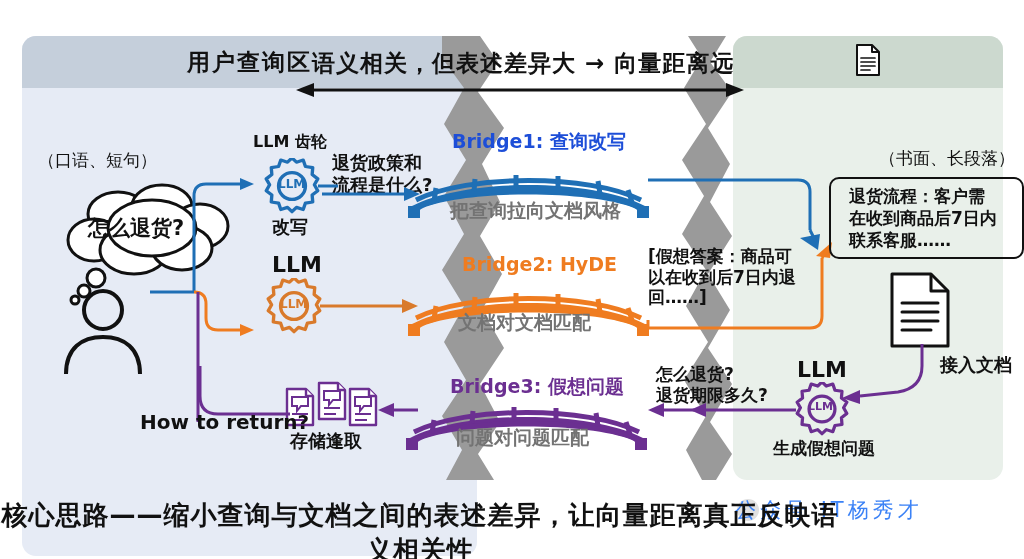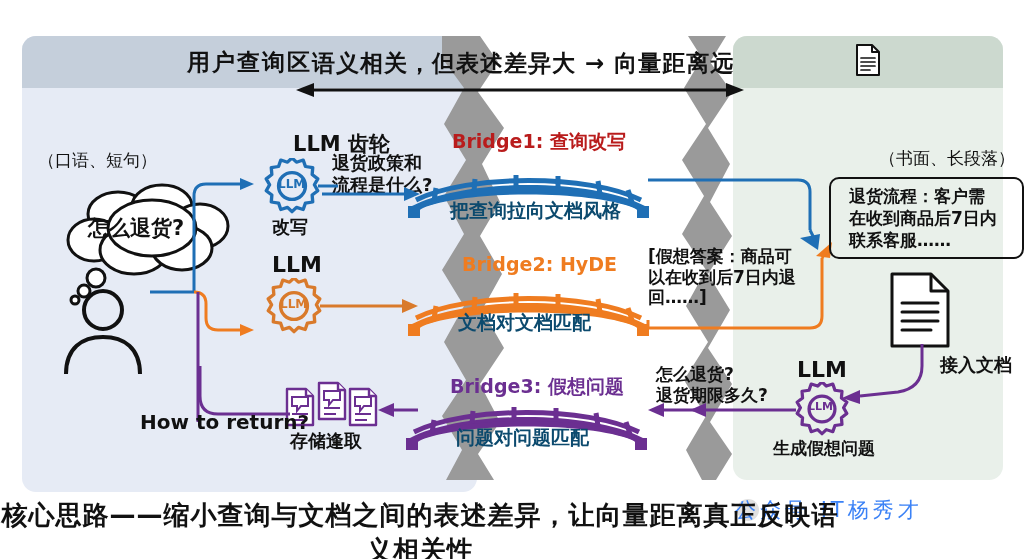--- a/index.html
+++ b/index.html
@@ -8,42 +8,42 @@
     background:#ffffff;
     font-family:"Liberation Sans","DejaVu Sans",sans-serif;
     overflow:hidden;
     position:relative;
   }
   #stage{position:absolute;left:0;top:0;width:1024px;height:559px;}
   .abs{position:absolute;}
 
   
   .panel{position:absolute;border-radius:14px;overflow:hidden;}
-  #left-panel{left:22px;top:36px;width:455px;height:456px;background:#e6ebf5;}
+  #left-panel{left:22px;top:36px;width:455px;height:520px;background:#e6ebf5;}
   #right-panel{left:733px;top:36px;width:270px;height:444px;background:#e9f0ea;}
   .panel-header{height:52px;display:flex;align-items:center;justify-content:center;gap:9px;}
   #left-panel .panel-header{background:#c5cfdb;}
   #right-panel .panel-header{background:#ccd9cf;}
   .panel-title{
     font-size:23px;font-weight:bold;color:#111;letter-spacing:2px;
     font-family:"DejaVu Sans","Liberation Sans",sans-serif;
   }
 
   
   #chasm{position:absolute;left:420px;top:36px;width:340px;height:444px;}
 
   
   .t{position:absolute;color:#111;font-family:"DejaVu Sans","Liberation Sans",sans-serif;
      white-space:pre;line-height:1.22;}
   .bold{font-weight:bold;}
 
   
   .bridge-name{position:absolute;font-size:19px;font-weight:bold;white-space:nowrap;
      font-family:"DejaVu Sans","Liberation Sans",sans-serif;}
-  .bridge-sub{position:absolute;font-size:19px;font-weight:bold;color:#0c4a6e;white-space:nowrap;
+  .bridge-sub{position:absolute;font-size:19px;font-weight:bold;color:#737373;white-space:nowrap;
      font-family:"DejaVu Sans","Liberation Sans",sans-serif;}
 
   
   .roundbox{position:absolute;border:2.5px solid #111;border-radius:10px;background:transparent;
      padding:6px 18px;font-size:17px;font-weight:bold;color:#111;line-height:1.30;white-space:pre;
      font-family:"DejaVu Sans","Liberation Sans",sans-serif;}
 
   
   #caption{position:absolute;left:0;top:498px;width:840px;text-align:center;
     font-size:26px;font-weight:bold;color:#111;letter-spacing:1px;
@@ -135,21 +135,21 @@
 
     <path d="M44 120 L44 24 Q44 12 56 12 L92 12" fill="none" stroke="#1f6fb5" stroke-width="3"></path>
     <polygon points="104,12 90,6 90,18" fill="#1f6fb5"></polygon>
 
     <path d="M44 120 Q56 120 56 132 L56 146 Q56 158 68 158 L92 158" fill="none" stroke="#ef7c20" stroke-width="3"></path>
     <polygon points="104,158 90,152 90,164" fill="#ef7c20"></polygon>
 
     <path d="M48 120 L48 250" fill="none" stroke="#6b2f91" stroke-width="3"></path>
   </svg>
 
-  <div class="t bold" style="left:253px;top:132px;font-size:21px;margin-left:40px;">LLM 齿轮</div>
+  <div class="t bold" style="left:253px;top:132px;font-size:16px;">LLM 齿轮</div>
   <svg class="abs" style="left:264px;top:158px;" width="56" height="56" viewBox="0 0 100 100">
     <path d="M50 4 L58 12 L70 8 L74 20 L87 22 L86 35 L96 43 L90 54 L96 65
              L86 73 L87 86 L74 88 L70 100 L58 96 L50 104 L42 96 L30 100 L26 88
              L13 86 L14 73 L4 65 L10 54 L4 43 L14 35 L13 22 L26 20 L30 8 L42 12 Z" fill="none" stroke="#1f6fb5" stroke-width="6" stroke-linejoin="round" transform="translate(0,-4) scale(1,0.96)"></path>
     <circle cx="50" cy="50" r="24" fill="none" stroke="#1f6fb5" stroke-width="6"></circle>
   </svg>
   <div class="t" style="left:278px;top:177px;font-size:12px;font-weight:bold;color:#1f6fb5;">LLM</div>
   <div class="t bold" style="left:272px;top:216px;font-size:18px;">改写</div>
 
   <div class="t bold" style="left:272px;top:252px;font-size:22px;">LLM</div>
@@ -170,21 +170,21 @@
 
   <svg class="abs" style="left:318px;top:184px;" width="20" height="10" viewBox="0 0 20 10">
     <line x1="0" y1="2" x2="20" y2="2" stroke="#1f6fb5" stroke-width="3"></line>
   </svg>
 
   <svg class="abs" style="left:320px;top:296px;" width="100" height="20" viewBox="0 0 100 20">
     <line x1="0" y1="10" x2="84" y2="10" stroke="#d97a2b" stroke-width="3"></line>
     <polygon points="98,10 82,3 82,17" fill="#d97a2b"></polygon>
   </svg>
 
-  <div class="bridge-name" style="left:452px;top:129px;color:#b91c1c;">Bridge1: 查询改写</div>
+  <div class="bridge-name" style="left:452px;top:129px;color:#1d4ed8;">Bridge1: 查询改写</div>
   <svg class="abs" style="left:406px;top:166px;" width="245" height="52" viewBox="0 0 245 52">
 
     <path d="M2 46 C2 46 10 40 14 38 C60 18 185 18 231 38 C235 40 243 46 243 46
              L243 52 C243 52 232 44 228 42 C184 24 61 24 17 42 C13 44 2 52 2 52 Z" fill="#1f6fb5"></path>
     <path d="M6 40 C60 12 185 12 239 40 L239 46 C185 20 60 20 6 46 Z" fill="#1f6fb5"></path>
 
     <path d="M10 34 C62 8 183 8 235 34" fill="none" stroke="#1f6fb5" stroke-width="5"></path>
     <g stroke="#1f6fb5" stroke-width="5">
       <line x1="28" y1="35" x2="30" y2="22"></line>
       <line x1="68" y1="25" x2="69" y2="13"></line>

